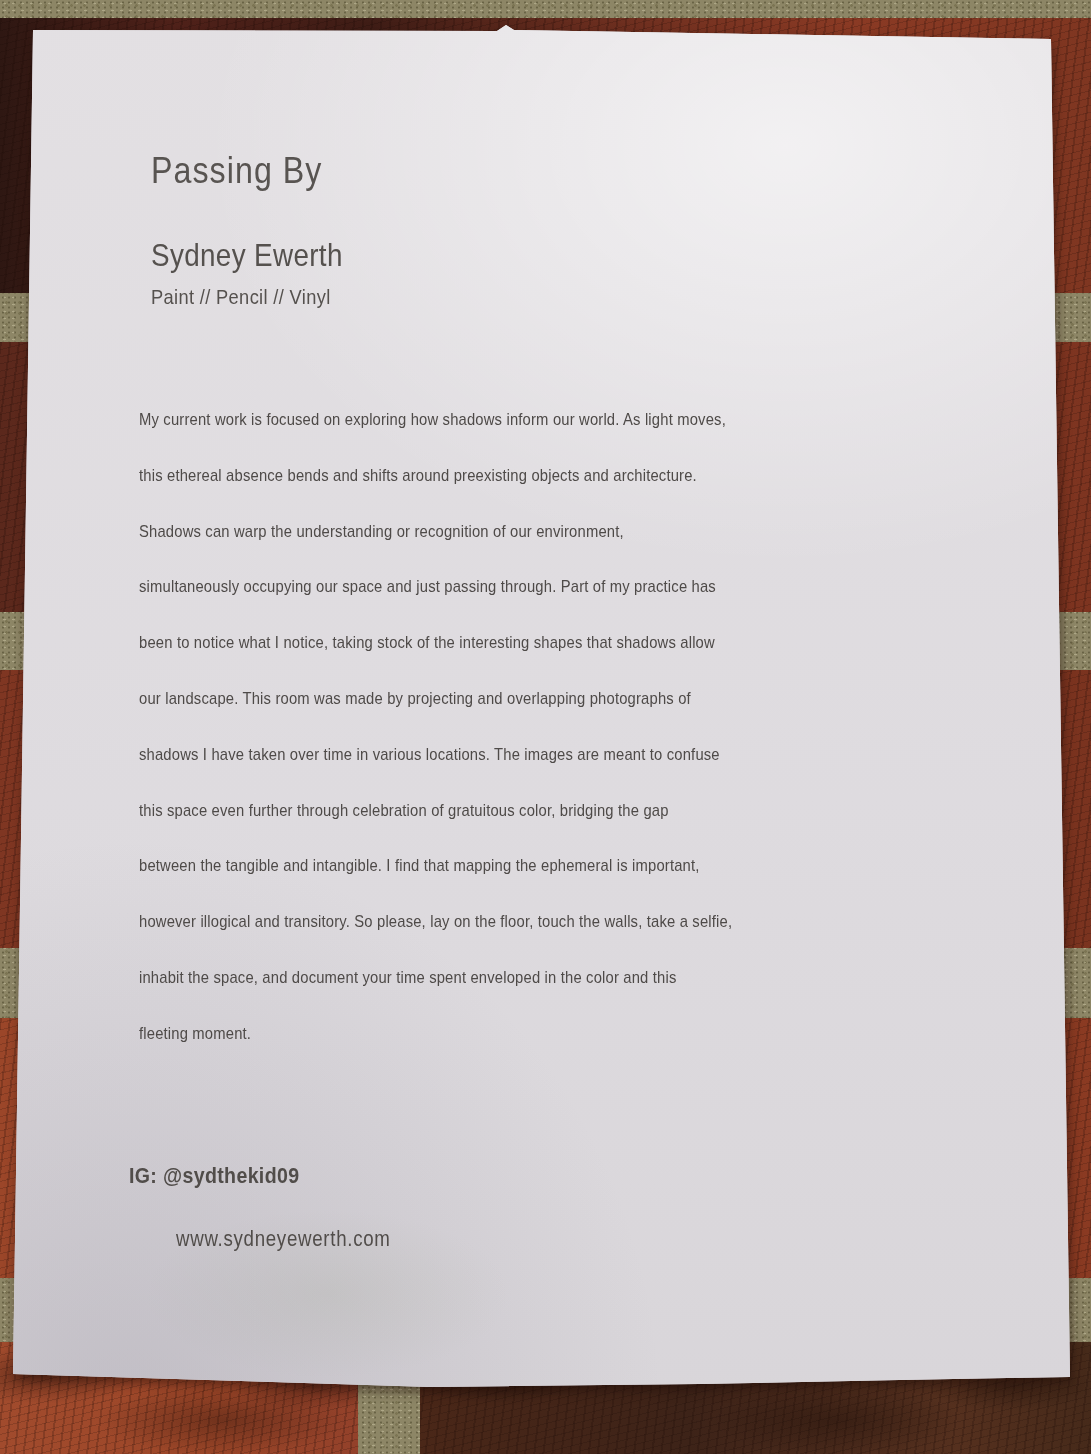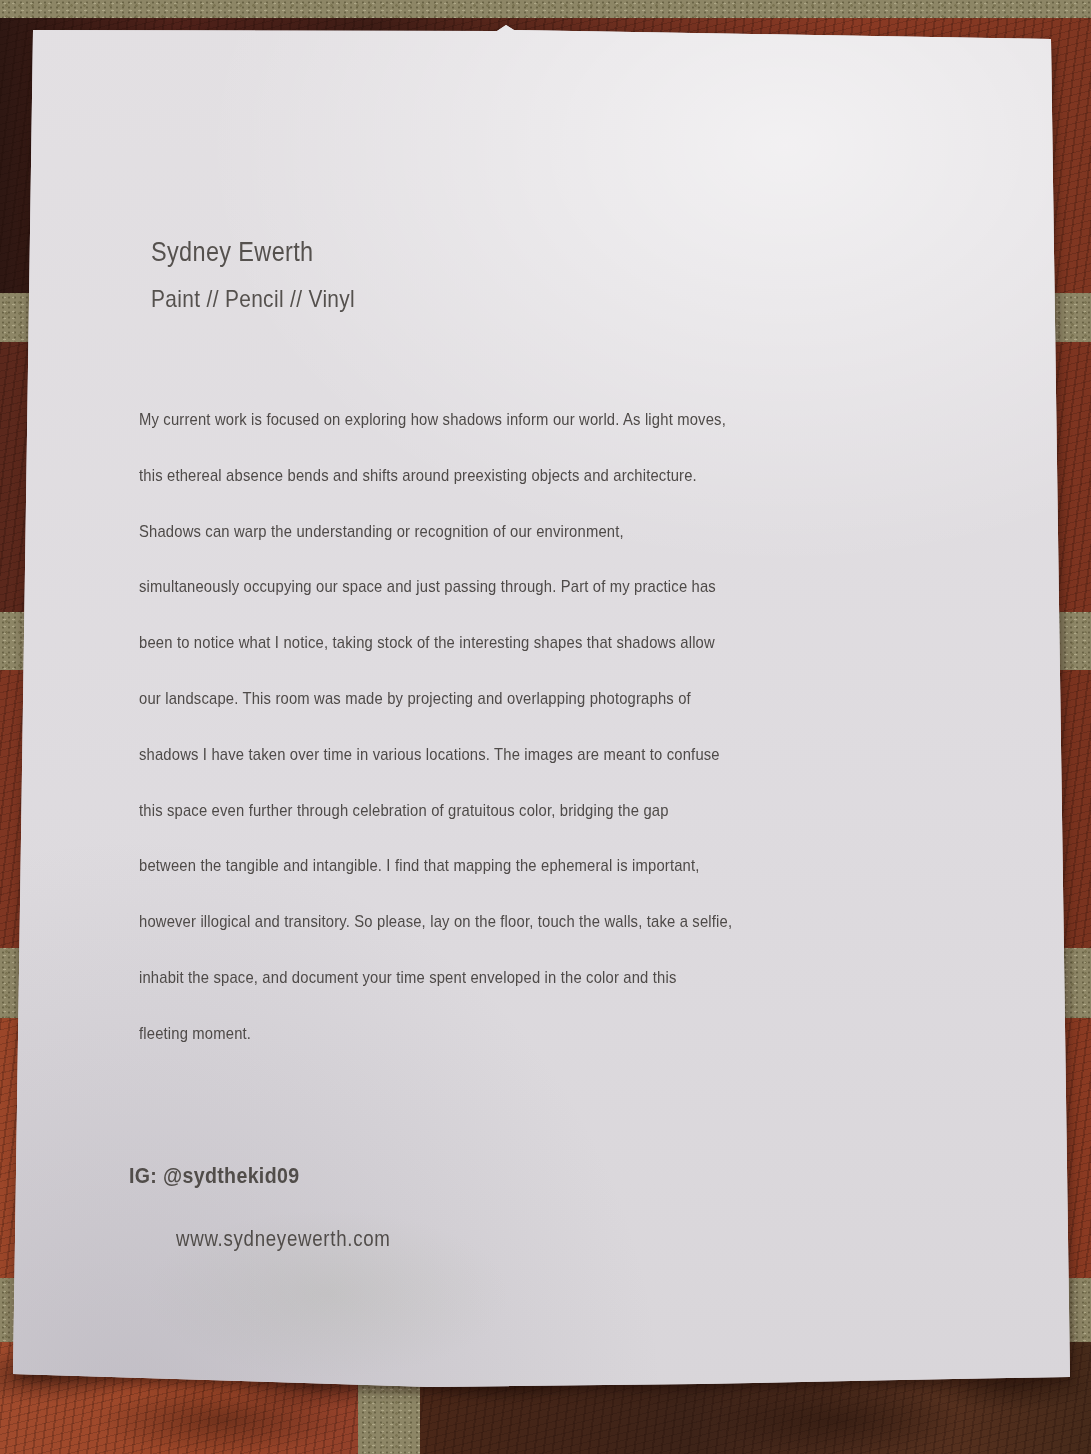--- a/index.html
+++ b/index.html
@@ -45,22 +45,22 @@
                       1070px 1377px,900px 1380px,700px 1384px,430px 1387px,13px 1374px);
     background:#dedbdf;
     background-image:
       radial-gradient(900px 650px at 72% 10%, rgba(255,255,255,.55), transparent 65%),
       radial-gradient(820px 900px at 12% 98%, rgba(138,133,148,.30), transparent 65%),
       radial-gradient(260px 120px at 30% 89%, rgba(150,160,130,.15), transparent 70%),
       linear-gradient(180deg,#e3e0e3 0%,#dedbdf 55%,#d8d5d9 100%);
   }
   .scx{display:inline-block;transform:scaleX(.87);transform-origin:0 50%;white-space:nowrap;}
   .title{position:absolute;left:151px;top:150px;font-size:37px;color:#585451;letter-spacing:1.2px;}
-  .author{position:absolute;left:151px;top:237px;font-size:27px;color:#55514e;letter-spacing:.4px;}
-  .media{position:absolute;left:151px;top:285px;font-size:24px;color:#55514e;letter-spacing:.4px;}
+  .author{position:absolute;left:151px;top:237px;font-size:32px;color:#55514e;letter-spacing:.4px;}
+  .media{position:absolute;left:151px;top:285px;font-size:21px;color:#55514e;letter-spacing:.4px;}
   .body{position:absolute;left:139px;top:392px;font-size:17px;line-height:55.8px;color:#4e4a48;letter-spacing:.2px;}
   .body .line{display:block;transform:scaleX(.87);transform-origin:0 50%;white-space:nowrap;}
   .ig{position:absolute;left:129px;top:1163px;font-size:22.5px;color:#514d4a;letter-spacing:.4px;font-weight:bold;}
   .www{position:absolute;left:128px;top:1227px;font-size:21.5px;color:#514d4a;letter-spacing:.8px;margin-left:48px;}
 </style>
 </head>
 <body>
 
 <div class="scene">
 
@@ -70,20 +70,23 @@
     <div class="brick-row row1"></div>
     <div class="brick-row row2"></div>
     <div class="brick-row row3"></div>
     <div class="brick-row row4l"></div>
     <div class="brick-row row4r"></div>
   </div>
 
   <div class="paper-wrap">
     <div class="paper">
 
+      <div class="title">
+        <span class="scx">Passing By</span>
+      </div>
 
       <div class="author">
         <span class="scx">Sydney Ewerth</span>
       </div>
 
       <div class="media">
         <span class="scx">Paint // Pencil // Vinyl</span>
       </div>
 
       <div class="body">

